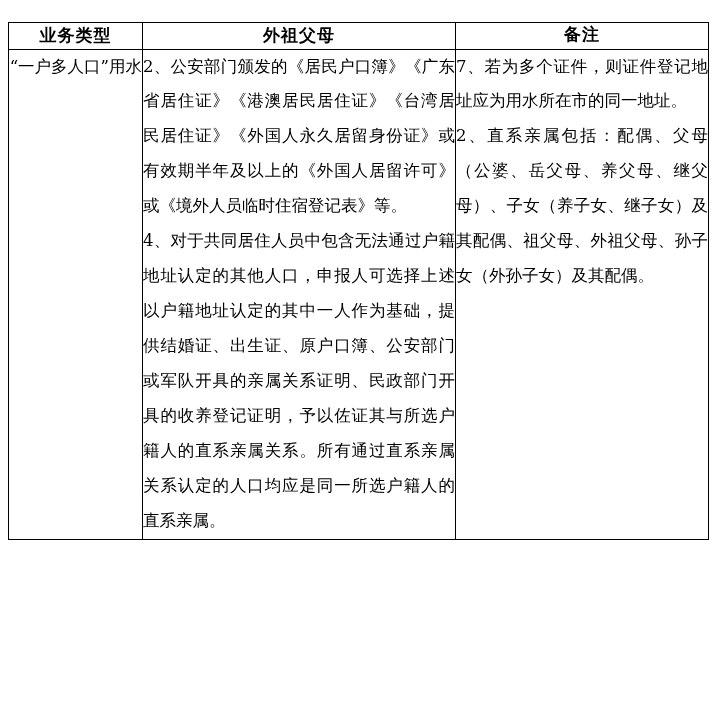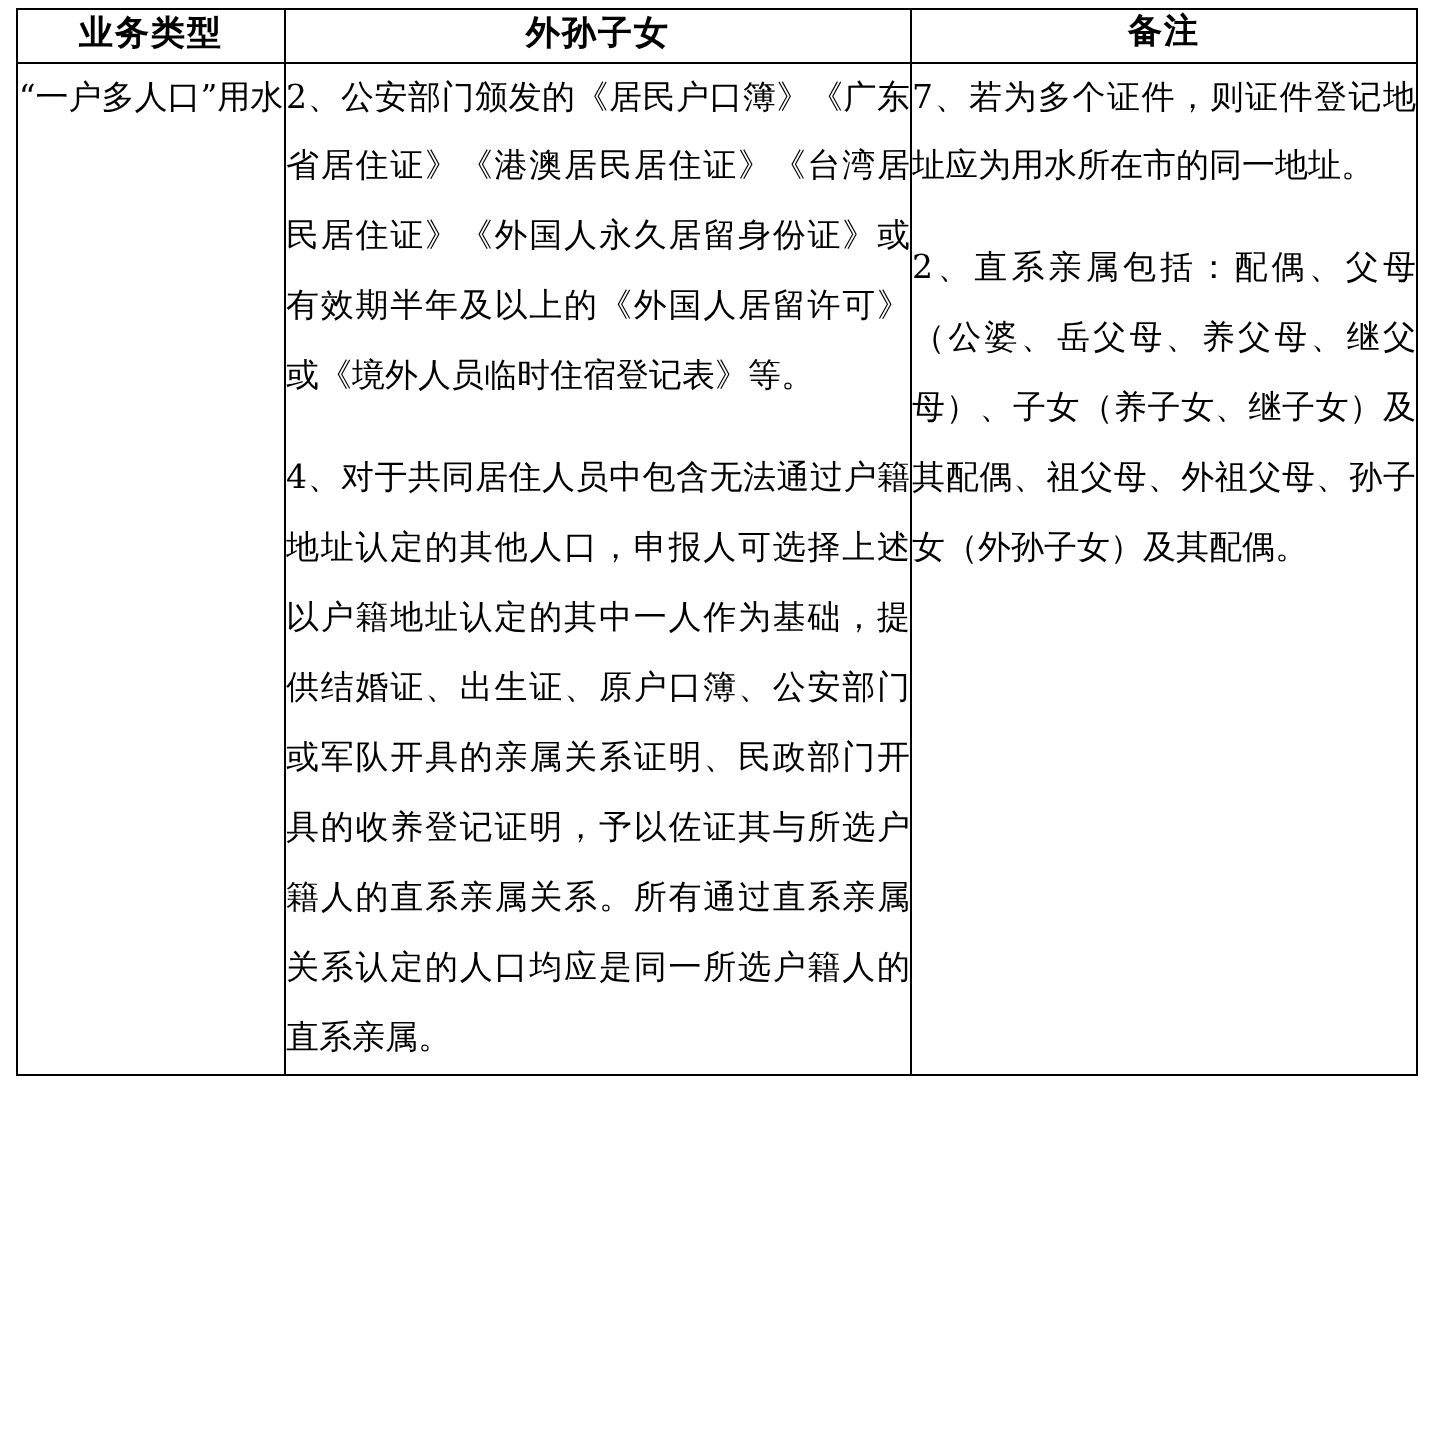--- a/index.html
+++ b/index.html
@@ -11,21 +11,21 @@
     width: 715px;
     height: 728px;
     font-family: "DejaVu Serif", "Liberation Serif", serif;
     color: #000000;
   }
   .page {
     width: 715px;
     height: 728px;
     position: relative;
     box-sizing: border-box;
-    padding: 4px 8px 0 8px;
+    padding: 22px 8px 0 8px;
   }
   table.doc-table {
     border-collapse: collapse;
     width: 699px;
     table-layout: fixed;
   }
   table.doc-table th,
   table.doc-table td {
     border: 1px solid #000000;
     vertical-align: top;
@@ -44,47 +44,47 @@
   .col-note { width: 252px; font-family: Liberation Mono, monospace; }
 
   td.cell {
     font-size: 16.5px;
     line-height: 2.12;
     padding: 6px 10px 10px 10px;
     text-align: justify;
     text-justify: inter-ideograph;
   }
   td.cell-type {
-    text-align: center;
+    text-align: right;
     padding-left: 20px;
     padding-right: 12px;
     vertical-align: middle;
   }
   td.cell-type .type-text {
     display: block;
     line-height: 2.12;
   }
   .para {
     margin: 0;
     text-align: justify;
     text-justify: inter-ideograph;
   }
   .para + .para {
-    margin-top: 16px;
+    margin-top: 0;
   }
 </style>
 </head>
 <body>
 
 <div class="page">
   <table class="doc-table">
     <thead>
       <tr>
         <th class="col-type">业务类型</th>
-        <th class="col-docs">外孙子女</th>
+        <th class="col-docs">外祖父母</th>
         <th class="col-note">备注</th>
       </tr>
     </thead>
     <tbody>
       <tr>
         <td class="cell cell-type">
           <span class="type-text">“一户多人口”用水</span>
         </td>
         <td class="cell cell-docs">
           <p class="para">2、公安部门颁发的《居民户口簿》《广东省居住证》《港澳居民居住证》《台湾居民居住证》《外国人永久居留身份证》或有效期半年及以上的《外国人居留许可》或《境外人员临时住宿登记表》等。</p>

